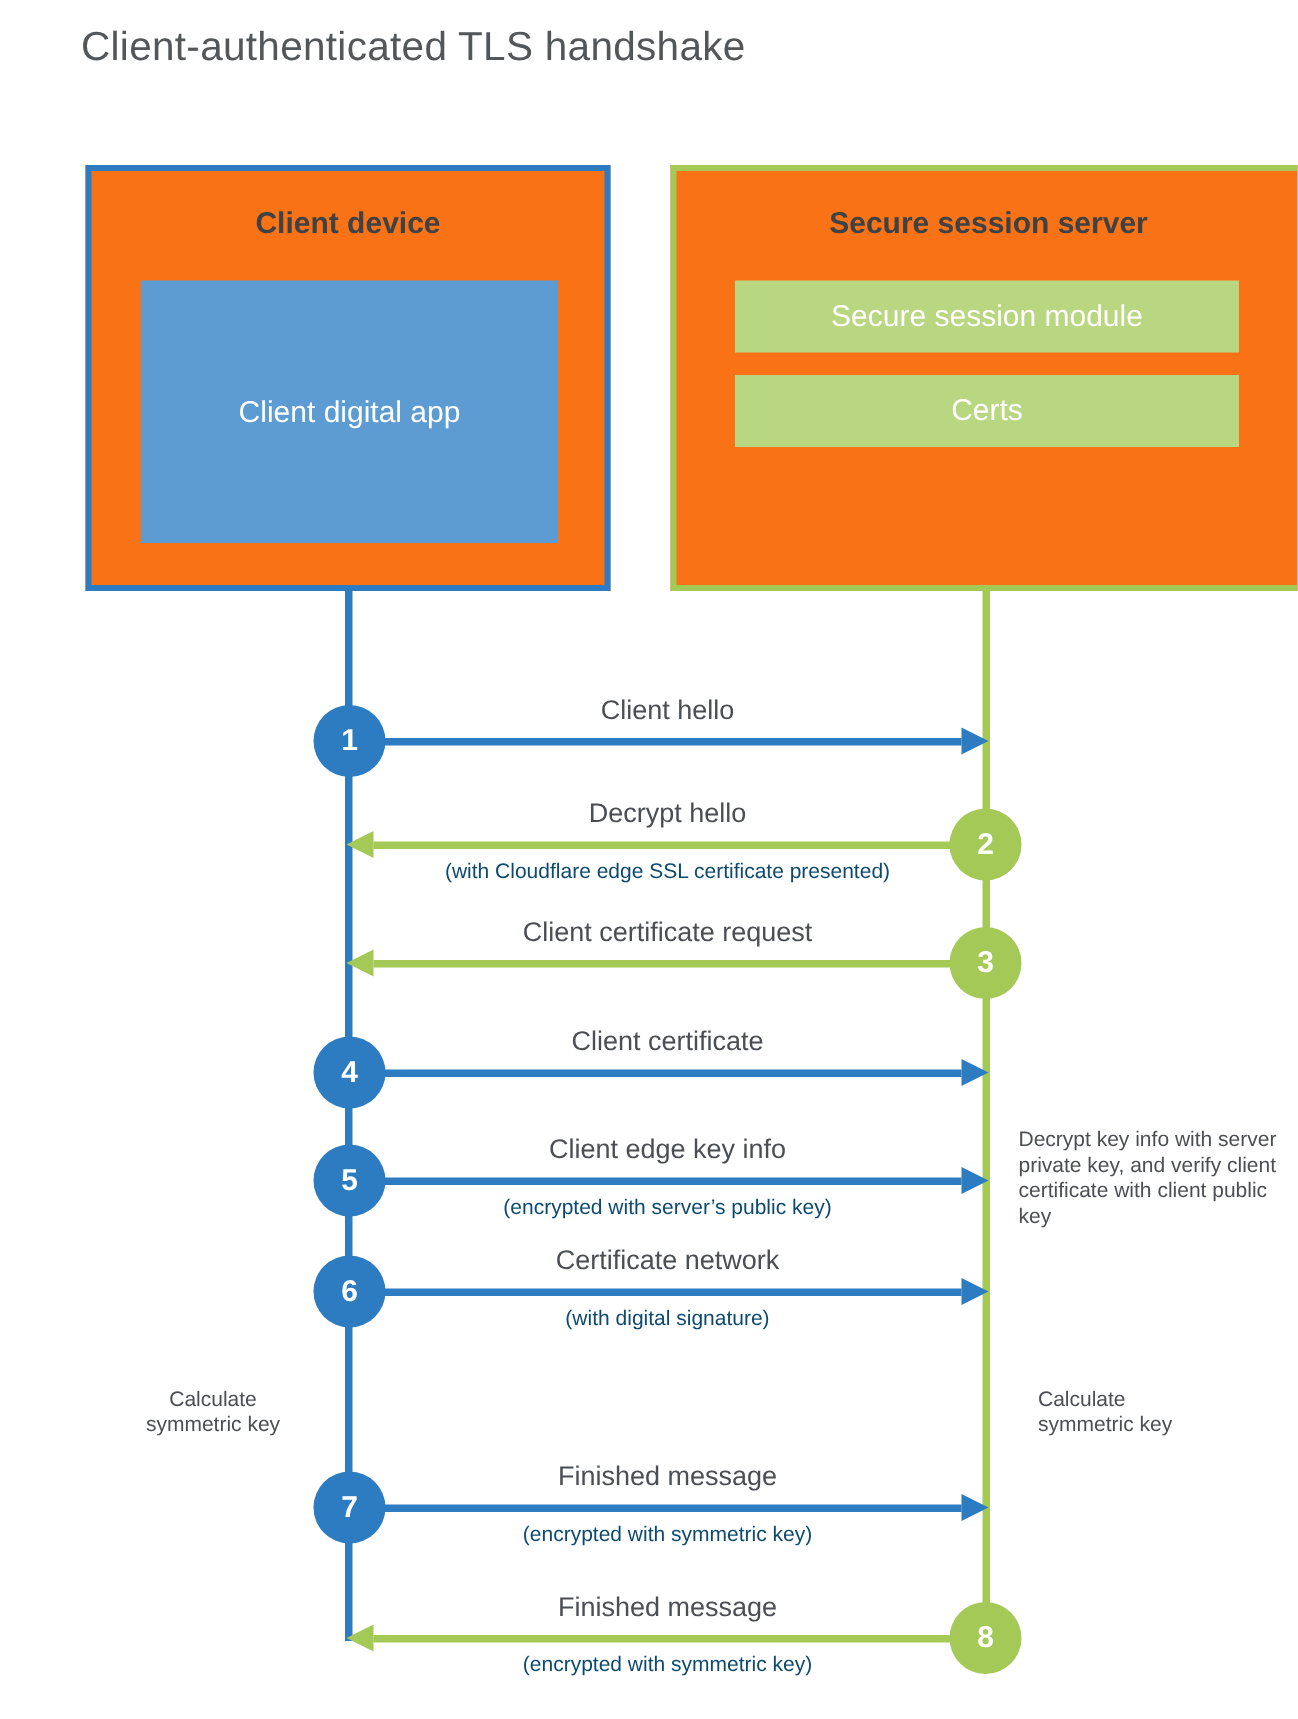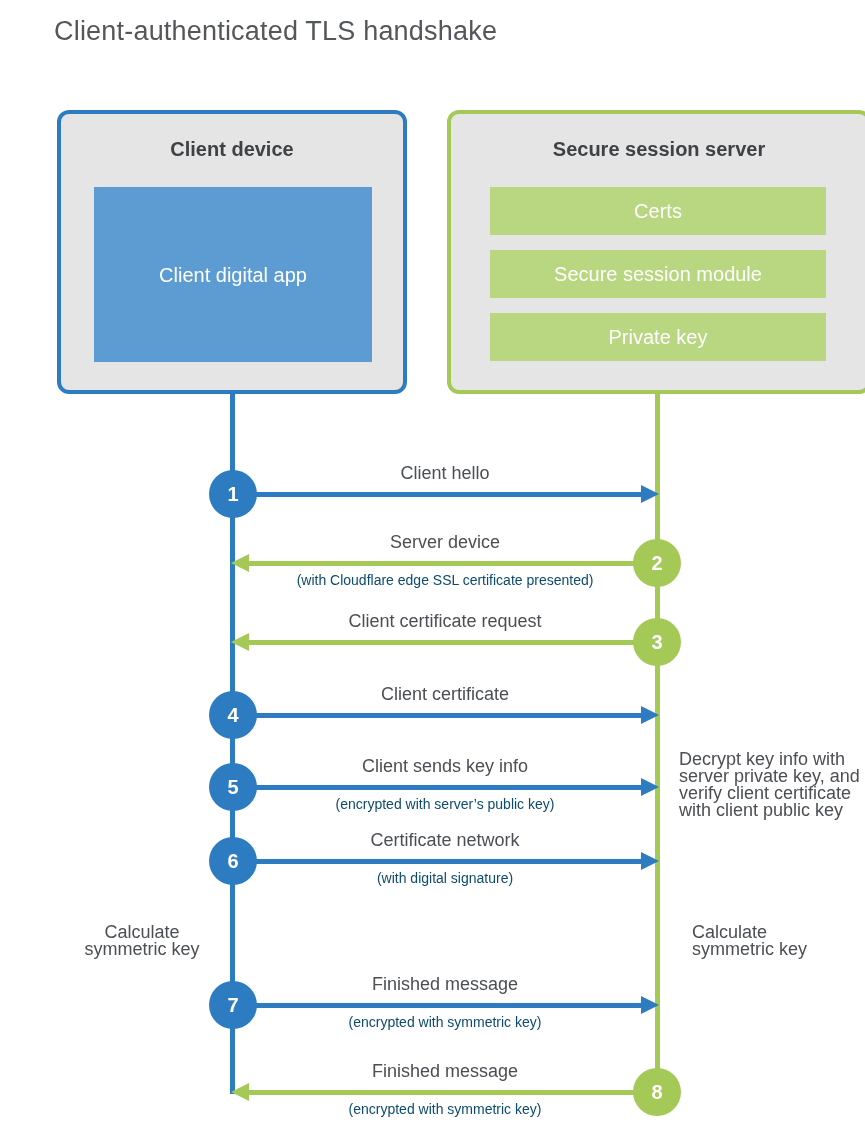--- a/index.html
+++ b/index.html
@@ -6,21 +6,21 @@
   body { font-family:"Liberation Sans", sans-serif; }
   #canvas { position:relative; width:865px; height:1146px; background:#ffffff; overflow:hidden;margin-left:24px; }
 
   
   .page-title {
     position:absolute; left:30px; top:16px;
     font-size:27px; font-weight:300; color:#53575a; letter-spacing:0.2px;
   }
 
   
-  .actor-box { position:absolute; top:110px; background:#e5e5e5; border-style:solid; border-width:4px;border-radius:12px; }
+  .actor-box { position:absolute; top:110px; background:#f97316; border-style:solid; border-width:4px; }
   .client-box { left:33px; width:342px; height:276px; border-color:#2d7cc1; }
   .server-box { left:423px; width:416px; height:276px; border-color:#a4c957; }
   .actor-title { margin-top:24px; text-align:center; font-size:20px; font-weight:bold; color:#3e4245; }
 
   .client-app {
     position:absolute; left:33px; top:73px; width:278px; height:175px;
     background:#5d9cd3; color:#ffffff; font-size:20px;
     display:flex; align-items:center; justify-content:center; text-align:center;
   }
   .client-app span { display:inline-block; max-width:165px; line-height:26px; }
@@ -61,21 +61,21 @@
   .msg-label {
     position:absolute; left:209px; top:-31px; width:424px;
     text-align:center; font-size:18px; color:#4b4f54;
   }
   .msg-sublabel {
     position:absolute; left:209px; top:9px; width:424px;
     text-align:center; font-size:14px; color:#0c4a6e;
   }
 
   
-  .side-note { position:absolute; font-size:18px; line-height:17px; color:#4b4f54; }
+  .side-note { position:absolute; font-size:14px; line-height:17px; color:#4b4f54; }
   .note-decrypt { left:655px; top:751px; width:182px; text-align:left; }
   .note-calc-left  { left:57px;  top:924px; width:122px; text-align:center; }
   .note-calc-right { left:668px; top:924px; width:122px; text-align:left; }
 </style>
 </head>
 <body>
 
 <div id="canvas">
 
   <div class="page-title">Client-authenticated TLS handshake</div>
@@ -83,41 +83,40 @@
   <div class="actor-box client-box">
     <div class="actor-title">Client device</div>
     <div class="client-app">
       <span>Client digital app</span>
     </div>
   </div>
 
   <div class="actor-box server-box">
     <div class="actor-title">Secure session server</div>
     <div class="server-modules">
+      <div class="server-module">Secure session module</div>
       <div class="server-module">Certs</div>
-      <div class="server-module">Secure session module</div>
-      <div class="server-module">Private key</div>
     </div>
   </div>
 
   <div class="lifeline blue"></div>
   <div class="lifeline green"></div>
 
   <div class="msg-row row1 from-client">
     <div class="arrow-line"></div>
     <div class="arrow-head"></div>
     <div class="num-circle">1</div>
     <div class="msg-label">Client hello</div>
   </div>
 
   <div class="msg-row row2 from-server">
     <div class="arrow-line"></div>
     <div class="arrow-head"></div>
     <div class="num-circle">2</div>
-    <div class="msg-label">Server device</div>
+    <div class="msg-label">Decrypt hello</div>
     <div class="msg-sublabel">(with Cloudflare edge SSL certificate presented)</div>
   </div>
 
   <div class="msg-row row3 from-server">
     <div class="arrow-line"></div>
     <div class="arrow-head"></div>
     <div class="num-circle">3</div>
     <div class="msg-label">Client certificate request</div>
   </div>
 
@@ -125,21 +124,21 @@
     <div class="arrow-line"></div>
     <div class="arrow-head"></div>
     <div class="num-circle">4</div>
     <div class="msg-label">Client certificate</div>
   </div>
 
   <div class="msg-row row5 from-client">
     <div class="arrow-line"></div>
     <div class="arrow-head"></div>
     <div class="num-circle">5</div>
-    <div class="msg-label">Client sends key info</div>
+    <div class="msg-label">Client edge key info</div>
     <div class="msg-sublabel">(encrypted with server’s public key)</div>
   </div>
 
   <div class="msg-row row6 from-client">
     <div class="arrow-line"></div>
     <div class="arrow-head"></div>
     <div class="num-circle">6</div>
     <div class="msg-label">Certificate network</div>
     <div class="msg-sublabel">(with digital signature)</div>
   </div>

